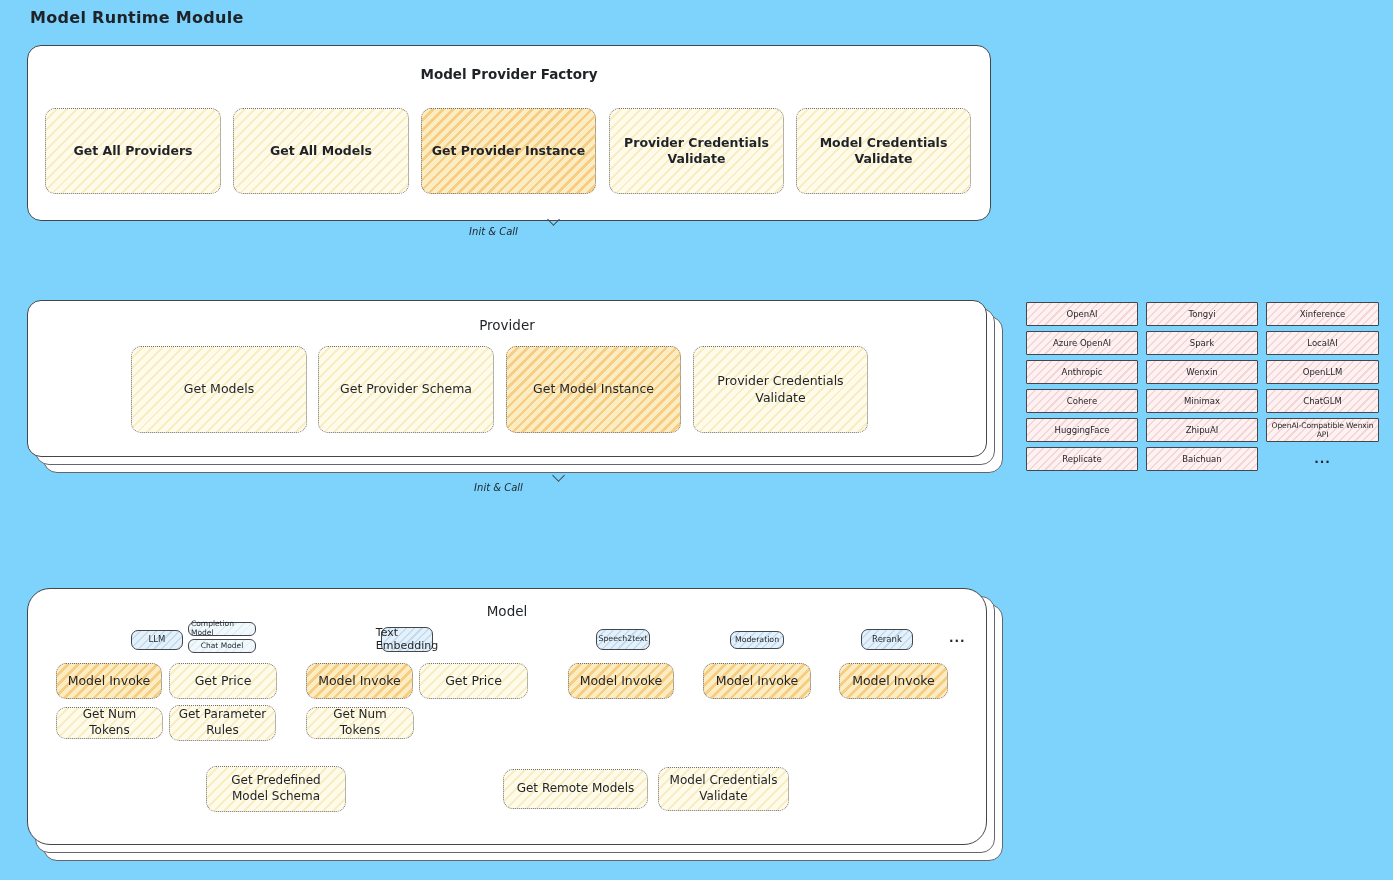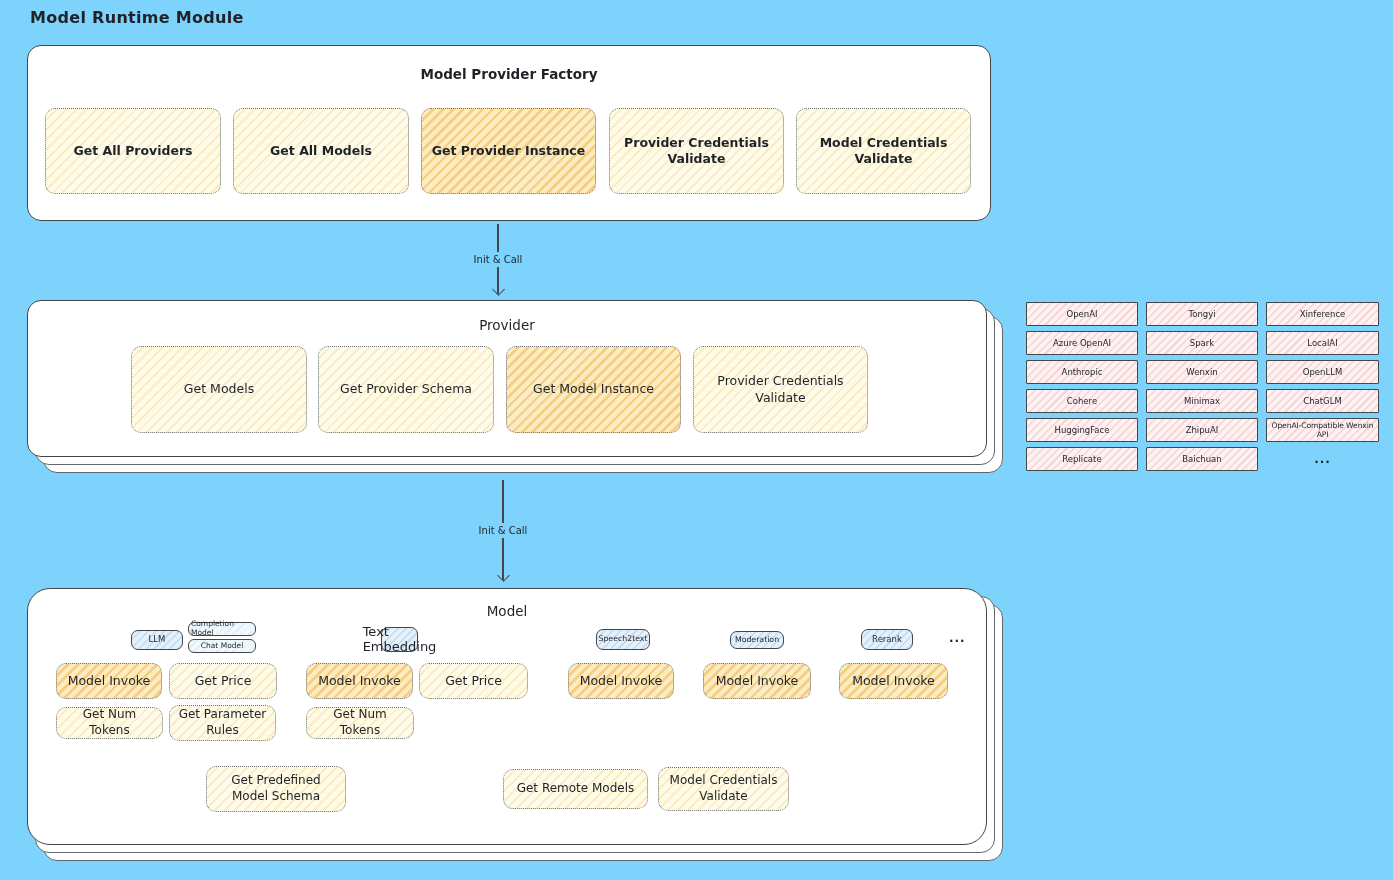--- a/index.html
+++ b/index.html
@@ -28,21 +28,21 @@
   .more-cell{display:flex;align-items:center;justify-content:center;font-size:12px;font-weight:700;letter-spacing:1px;}
 
   .tag{position:absolute;border:1.4px solid #43464b;border-radius:7px;display:flex;align-items:center;justify-content:center;
        font-size:8.5px;text-align:left;line-height:1.15;box-sizing:border-box;padding:1px 2px;
        background-color:#e4f0fa;
        background-image:repeating-linear-gradient(135deg, rgba(120,170,215,0.30) 0px, rgba(120,170,215,0.30) 1.5px, transparent 1.5px, transparent 5.5px);}
   .tag.small{font-size:7.5px;border-radius:6px;background-color:#f2f9fd;
        background-image:repeating-linear-gradient(135deg, rgba(120,170,215,0.16) 0px, rgba(120,170,215,0.16) 1.2px, transparent 1.2px, transparent 5.5px);}
   .dots{position:absolute;font-size:12px;font-weight:700;letter-spacing:1px;}
 
-  .arrow{position:absolute;display:flex;flex-direction:column;align-items:center;width:120px;}
+  .arrow{position:absolute;display:flex;flex-direction:row;align-items:flex-start;width:120px;font-style:italic;}
   .arrow .line{width:1.6px;background:#43464b;flex:1;}
   .arrow .lbl{font-size:10px;padding:2px 0;}
   .arrow .head{width:8px;height:8px;border-right:1.6px solid #43464b;border-bottom:1.6px solid #43464b;
                transform:rotate(45deg);margin-top:-9px;}
 </style>
 </head>
 <body>
 
 <div class="canvas">
 
@@ -103,21 +103,21 @@
   </div>
 
   <div class="shadow" style="left:43px;top:604px;width:958px;height:255px;"></div>
   <div class="shadow" style="left:35px;top:596px;width:958px;height:255px;"></div>
   <div class="section" style="left:27px;top:588px;width:958px;height:255px;border-radius:23px;">
     <div class="sec-title" style="top:14px;">Model</div>
 
     <div class="tag" style="left:103px;top:41px;width:52px;height:20px;">LLM</div>
     <div class="tag small" style="left:160px;top:33px;width:68px;height:14px;">Completion Model</div>
     <div class="tag small" style="left:160px;top:50px;width:68px;height:14px;">Chat Model</div>
-    <div class="tag" style="left:353px;top:38px;width:37px;height:25px;font-size:13px;">Text Embedding</div>
+    <div class="tag" style="left:353px;top:38px;width:52px;height:25px;font-size:11px;">Text Embedding</div>
     <div class="tag" style="left:568px;top:40px;width:54px;height:21px;font-size:7.8px;">Speech2text</div>
     <div class="tag" style="left:702px;top:42px;width:54px;height:18px;font-size:7.8px;">Moderation</div>
     <div class="tag" style="left:833px;top:40px;width:52px;height:21px;">Rerank</div>
     <div class="dots" style="left:921px;top:42px;">...</div>
 
     <div class="ybox hl" style="left:28px;top:74px;width:106px;height:36px;">Model Invoke</div>
     <div class="ybox" style="left:141px;top:74px;width:108px;height:36px;">Get Price</div>
     <div class="ybox hl" style="left:278px;top:74px;width:107px;height:36px;">Model Invoke</div>
     <div class="ybox" style="left:391px;top:74px;width:109px;height:36px;">Get Price</div>
     <div class="ybox hl" style="left:540px;top:74px;width:106px;height:36px;">Model Invoke</div>

